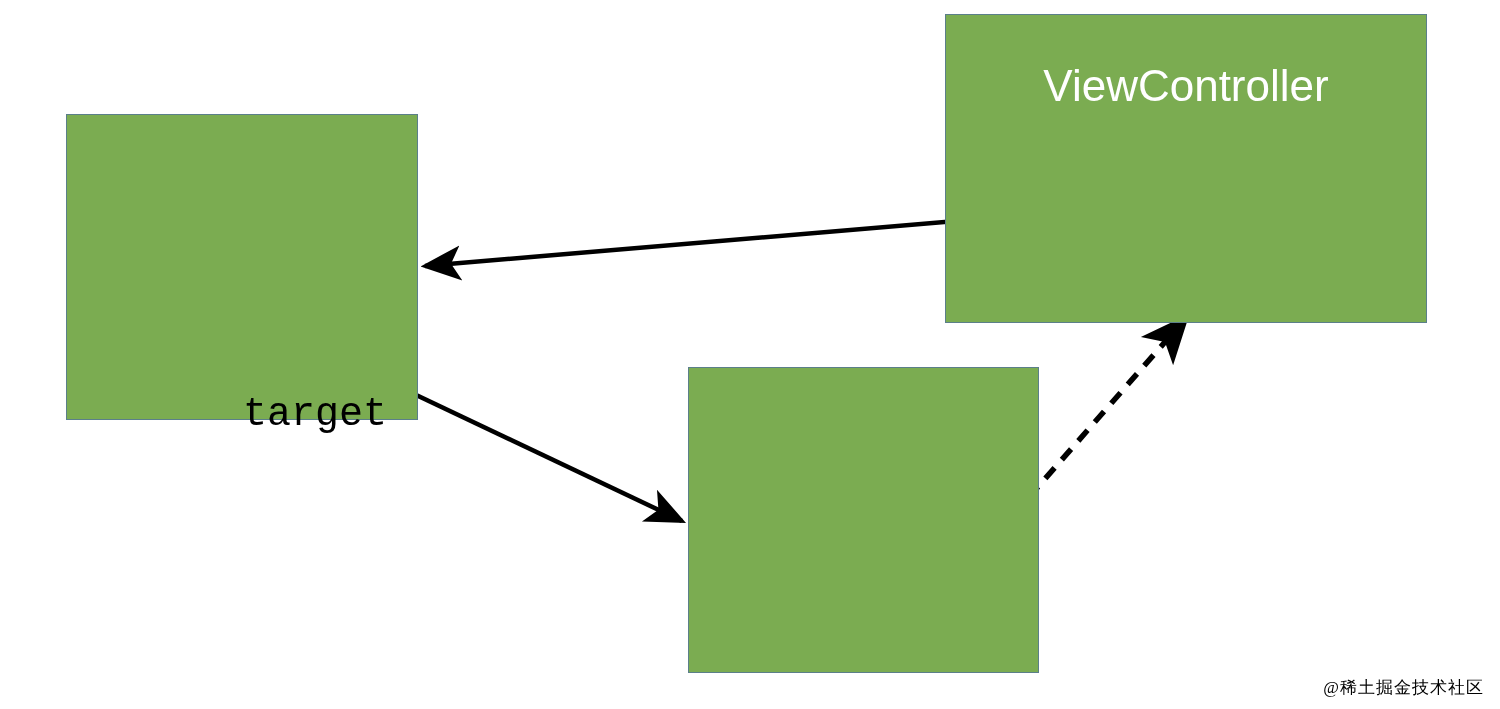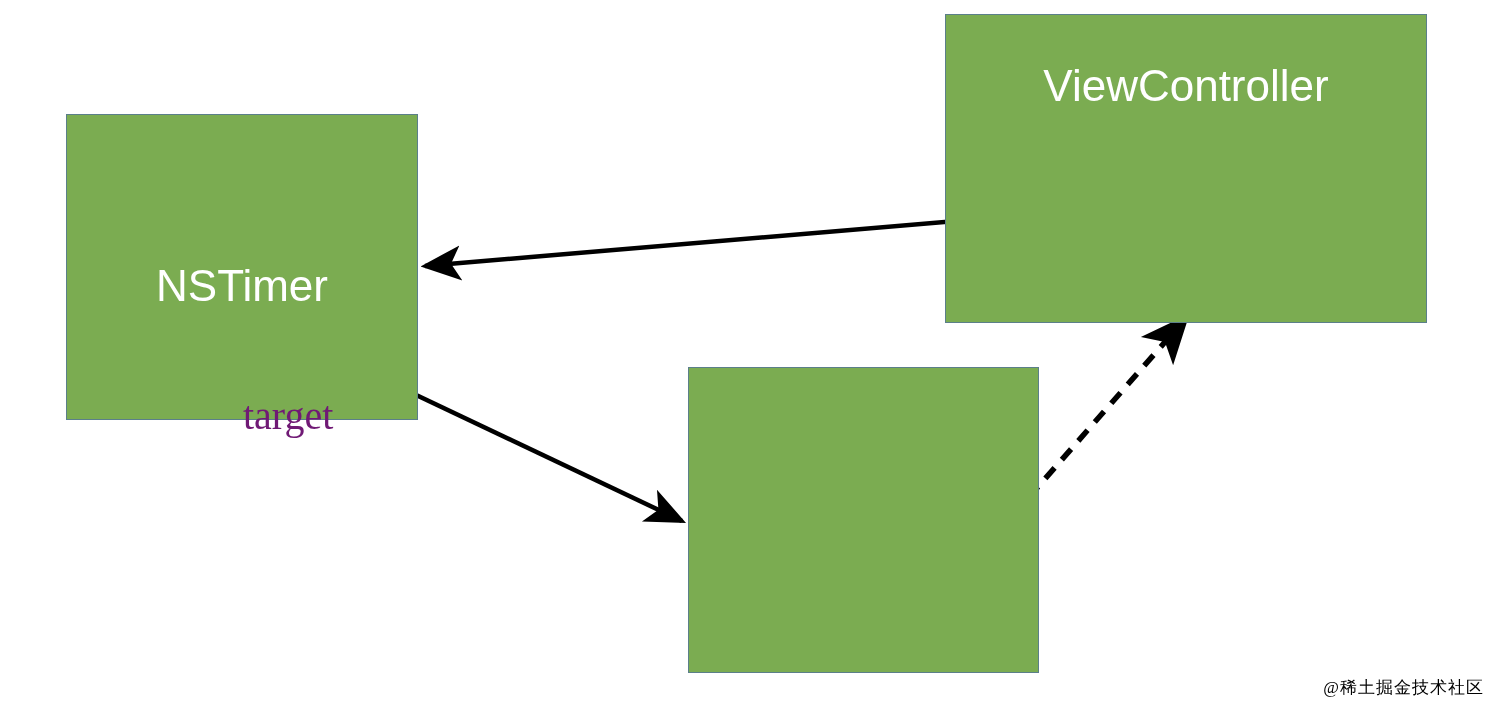--- a/index.html
+++ b/index.html
@@ -26,22 +26,22 @@
     left: 0;
     right: 0;
     text-align: center;
     color: #ffffff;
     font-family: "Liberation Sans", sans-serif;
     font-weight: 400;
     white-space: nowrap;
   }
   .node-field {
     position: absolute;
-    color: #701a75;
-    font-family: Liberation Serif, serif;
+    color: #000000;
+    font-family: Liberation Mono, monospace;
     font-weight: 400;
     white-space: nowrap;
   }
   #edges {
     position: absolute;
     left: 0;
     top: 0;
     width: 1500px;
     height: 709px;
     pointer-events: none;
@@ -83,21 +83,20 @@
     </defs>
 
     <line x1="1120" y1="207" x2="425" y2="266" stroke="#000000" stroke-width="4.5" marker-end="url(#arrowhead-solid)"></line>
 
     <line x1="258" y1="320" x2="682" y2="521" stroke="#000000" stroke-width="4.5" marker-end="url(#arrowhead-solid)"></line>
 
     <line x1="930" y1="610" x2="1186" y2="318" stroke="#000000" stroke-width="5.5" stroke-dasharray="14 11" marker-end="url(#arrowhead-dashed)"></line>
   </svg>
 
   <div class="node-box" id="box-nstimer">
-    <div class="node-title" id="title-nstimer">NSTimer</div>
     <div class="node-field" id="field-nstimer">target</div>
   </div>
 
   <div class="node-box" id="box-viewcontroller">
     <div class="node-title" id="title-viewcontroller">ViewController</div>
 
   </div>
 
   <div class="node-box" id="box-otherobject">
     

